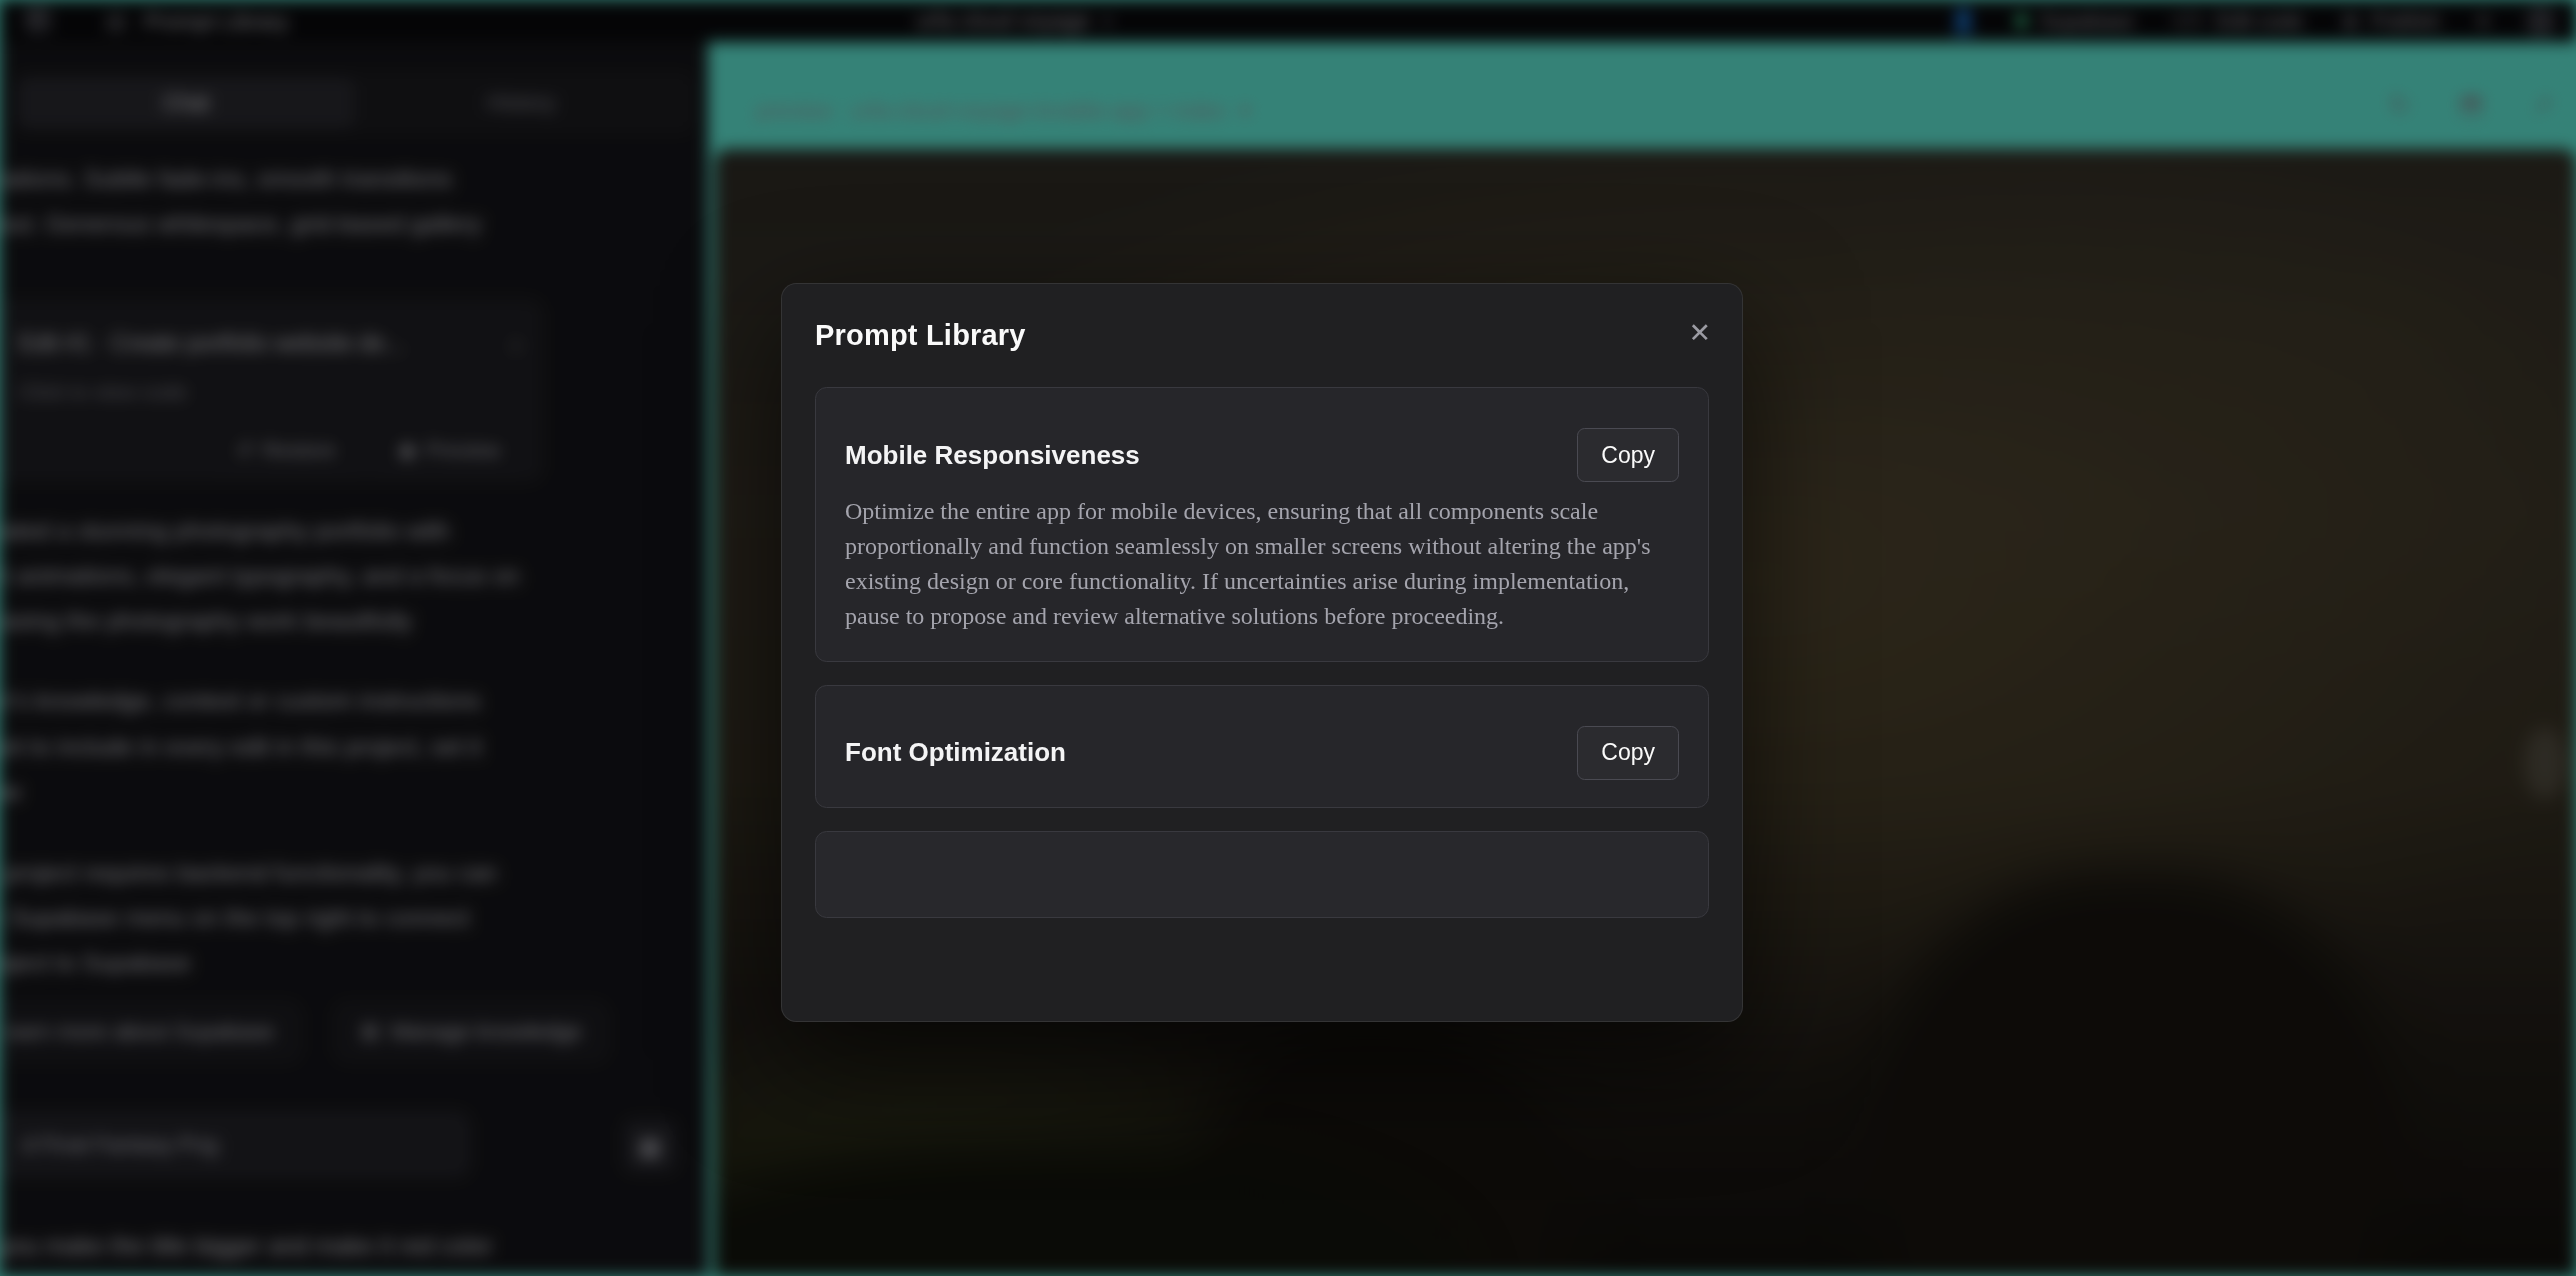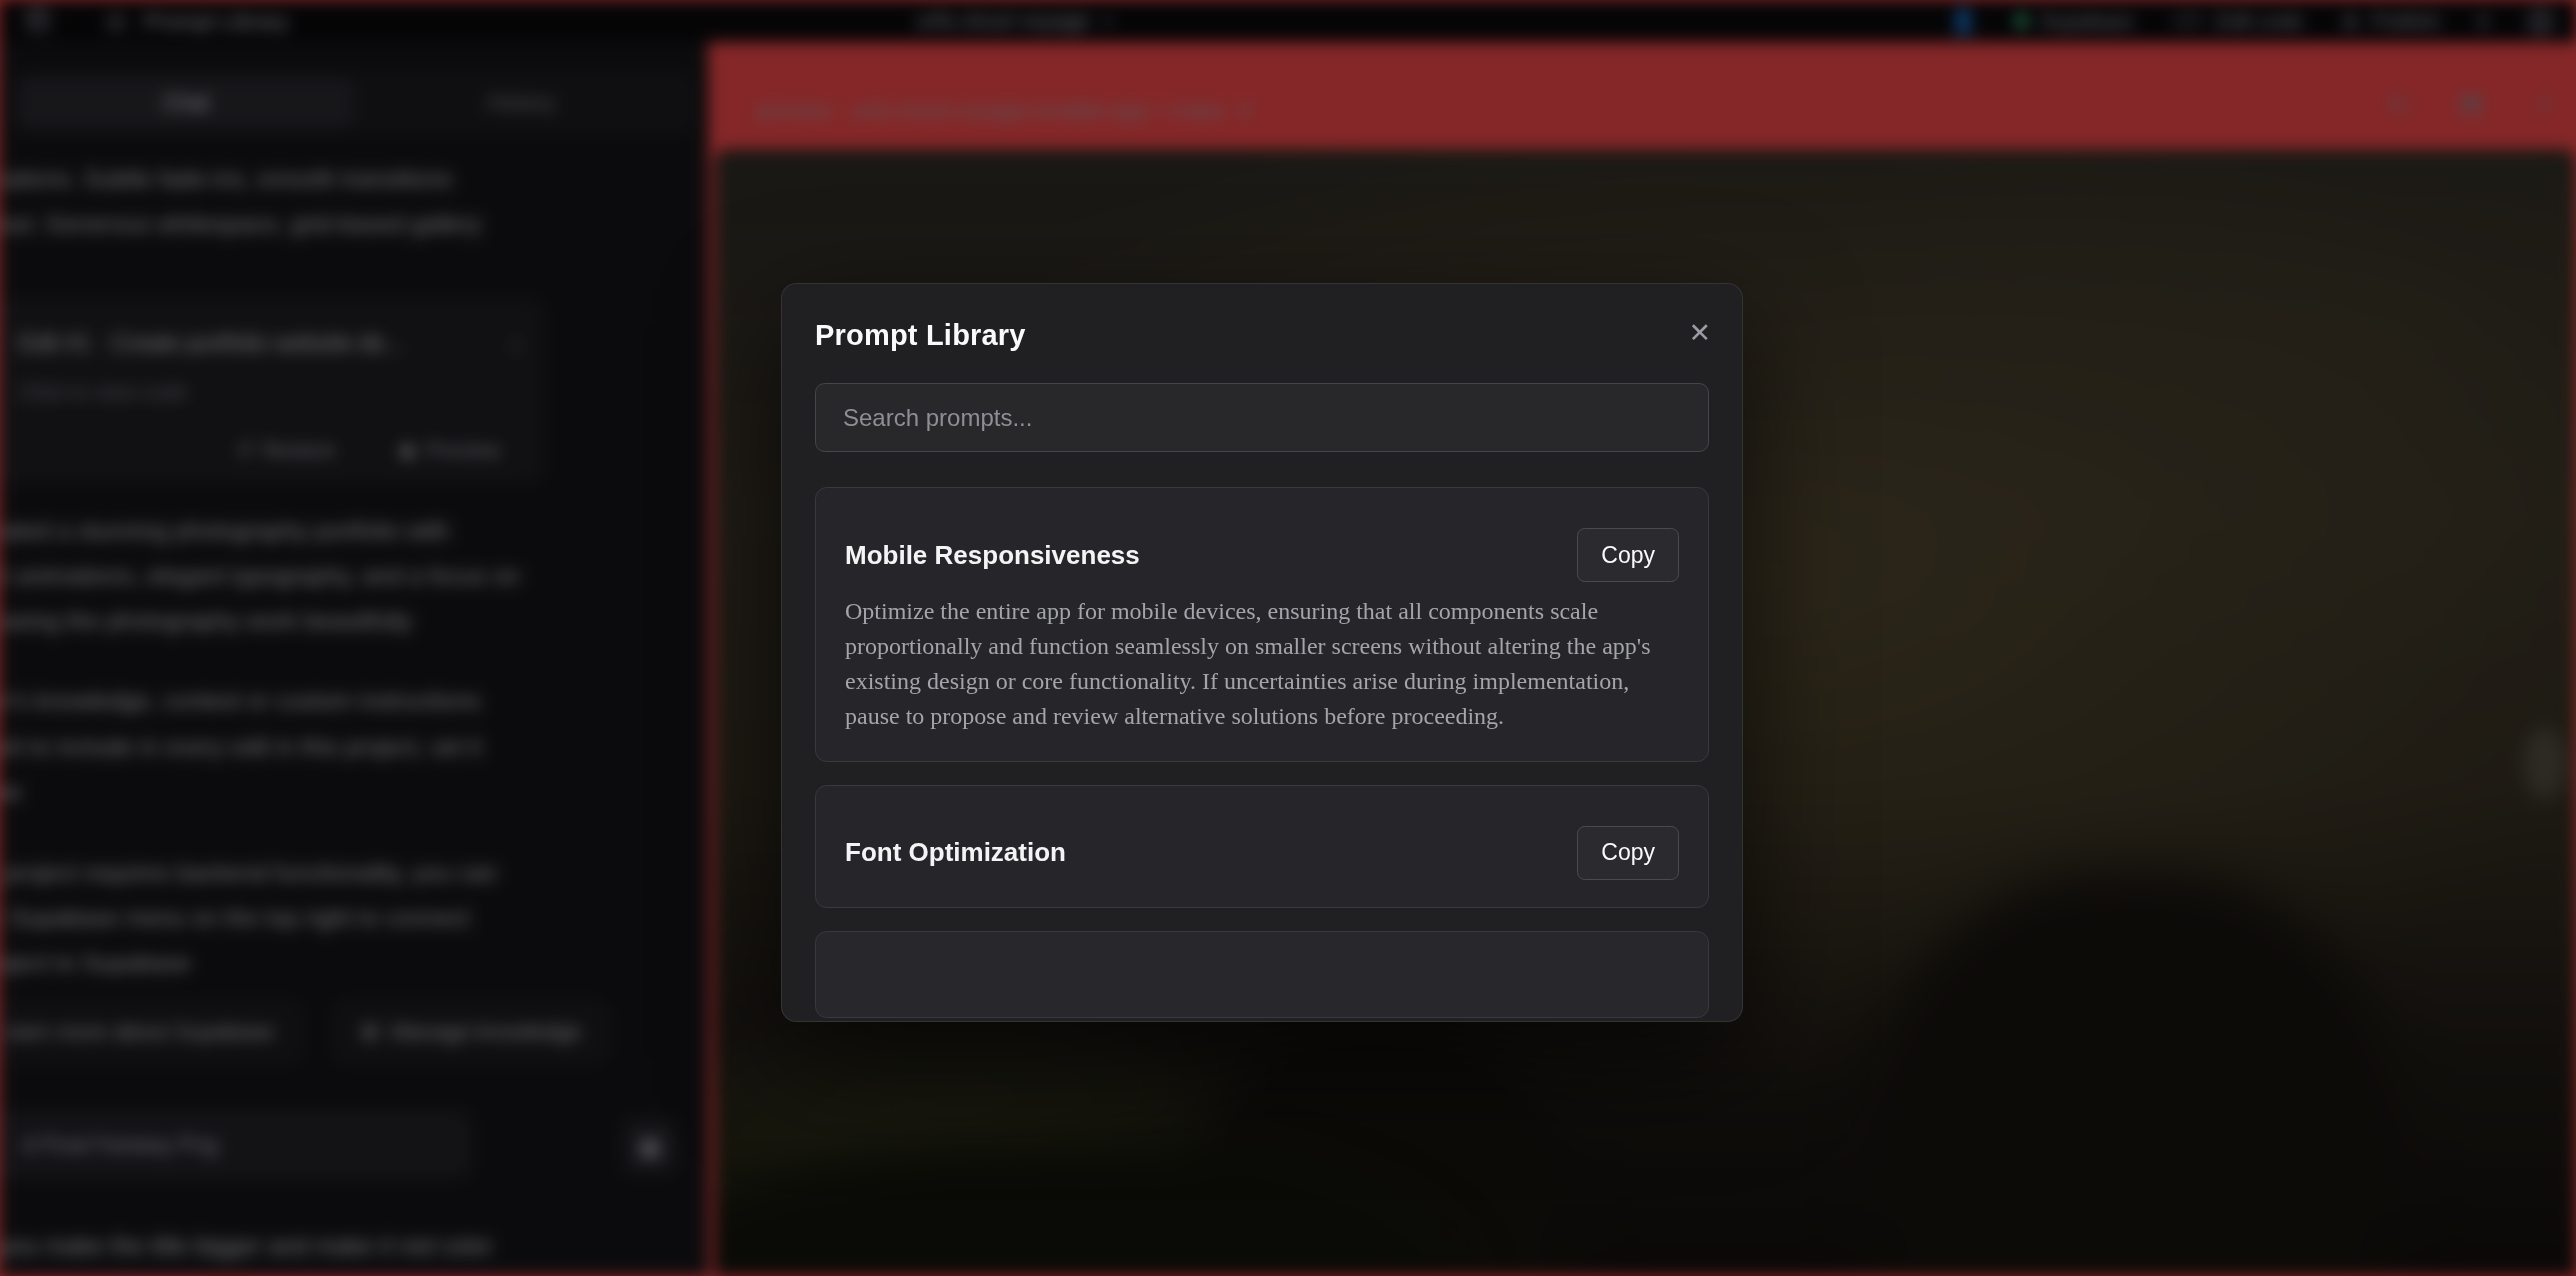--- a/index.html
+++ b/index.html
@@ -1,18 +1,18 @@
 <!DOCTYPE html>
 <html><head>
 <meta charset="utf-8">
 <style>
   * { margin:0; padding:0; box-sizing:border-box; }
   html,body { width:2576px; height:1276px; background:#000; overflow:hidden;
     font-family:"Liberation Sans","DejaVu Sans",sans-serif; }
-  .stage { position:relative; width:2576px; height:1276px; background:#ef4444; }
+  .stage { position:relative; width:2576px; height:1276px; background:#5eead4; }
 
   
   .bg { position:absolute; inset:0; filter:blur(7.7px); }
 
   .topbar { position:absolute; top:0; left:0; right:0; height:42px; background:#060607; }
   .logo-sq { position:absolute; left:25px; top:6.7px; width:27px; height:27px; border-radius:7.7px;
     background:radial-gradient(circle at 35% 30%, #4a4a50, #222226); }
   .lib-ic { position:absolute; left:106px; top:8.7px; font-size:21px; color:#8f8f96; }
   .menu-label { position:absolute; left:144px; top:8.7px; font-size:22px; color:#c9c9ce; }
   .proj { position:absolute; left:916px; top:0; height:42px; display:flex; align-items:center; gap:13.5px;
@@ -198,21 +198,20 @@
       <div class="rock r3"></div>
       <div class="panel-toggle"></div>
     </div>
   </div>
 
   <div class="overlay"></div>
 
   <div class="modal">
     <div class="m-title">Prompt Library</div>
     <button class="m-close">✕</button>
-    <input class="m-search" type="text" placeholder="Search prompts..." style="">
     <div class="cards">
 
       <div class="pcard">
         <div class="pcard-head">
           <div class="pcard-title">Mobile Responsiveness</div>
           <button class="copy-btn">Copy</button>
         </div>
         <div class="pcard-body">Optimize the entire app for mobile devices, ensuring that all components scale proportionally and function seamlessly on smaller screens without altering the app's existing design or core functionality. If uncertainties arise during implementation, pause to propose and review alternative solutions before proceeding.</div>
       </div>
 

